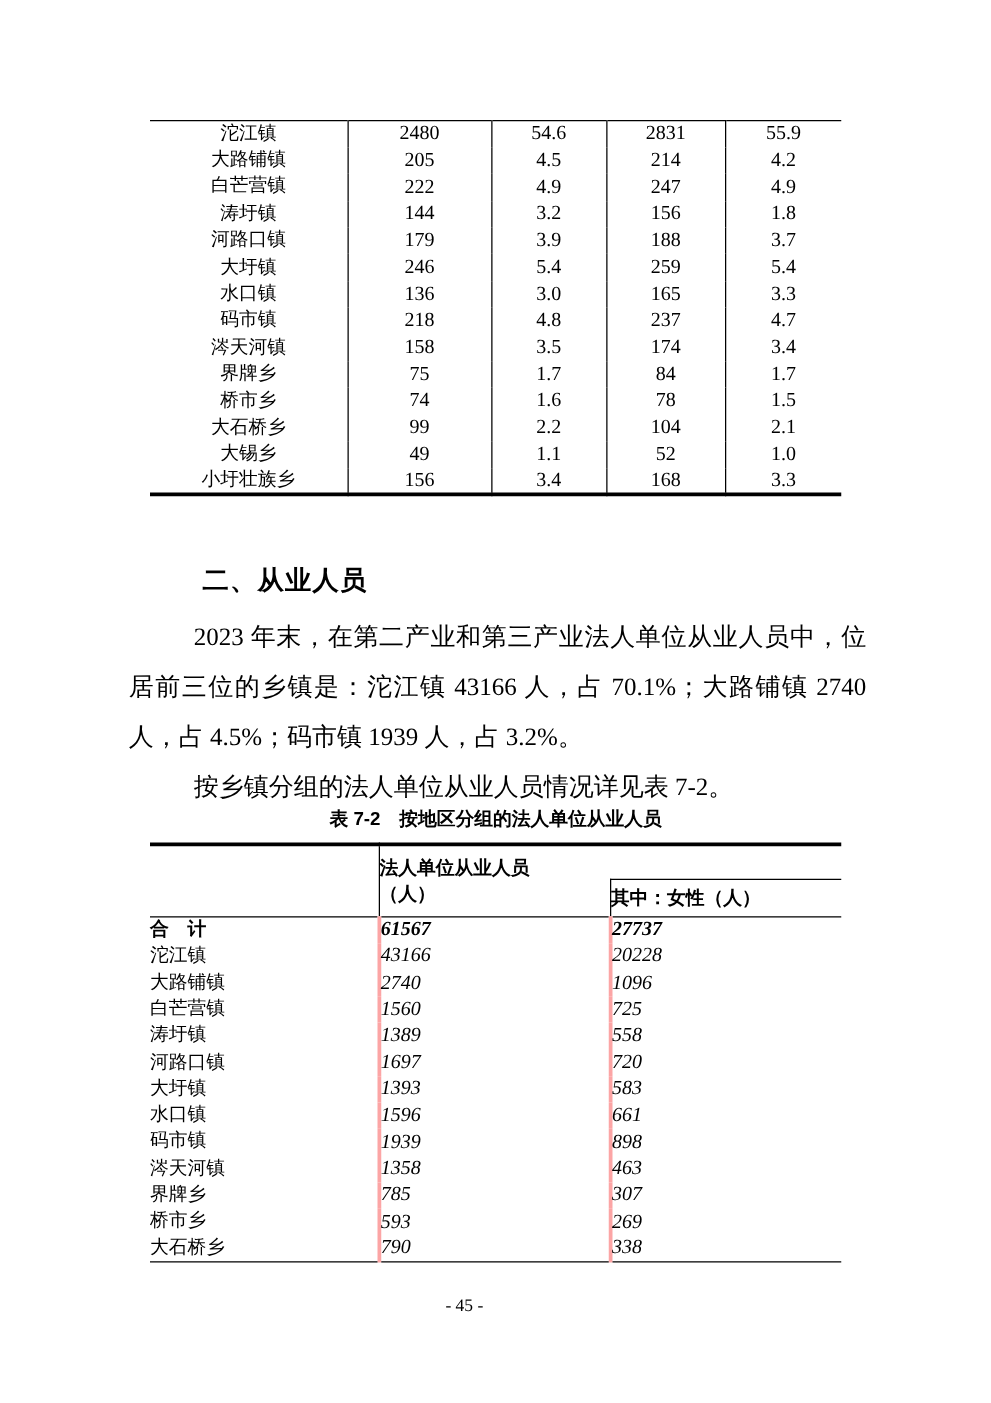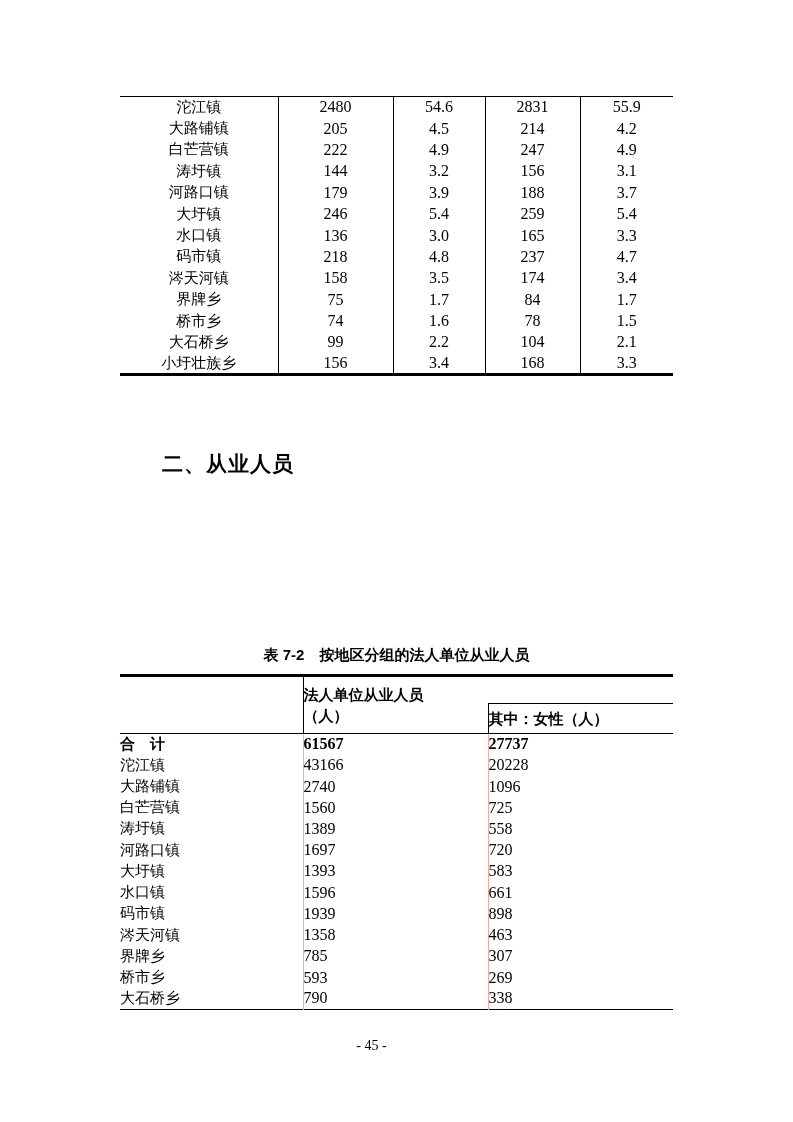--- a/index.html
+++ b/index.html
@@ -52,21 +52,21 @@
   }
   .t72 tr.h1{height:28px;}
   .t72 tr.h2{height:30px;}
   .t72 td.h-emp{border-left:1px solid #000;line-height:21px;}
   .t72 td.h-fem{border-left:1px solid #000;border-top:1px solid #000;}
   .t72 thead td{border-bottom:1px solid #000;}
   .t72 td.h-gap{border-bottom:none;}
   .t72 tbody tr{height:21.23px;}
   .t72 tbody td{font-size:15px;}
   .t72 tbody td.num{font-size:16px;}
-  .t72 tbody td + td{border-left:1px solid #fca5a5;}
+  .t72 tbody td + td{border-left:3px solid #fca5a5;font-style:italic;}
   .t72 tbody tr.total td{font-weight:bold;}
 
   
   .page-footer{
     position:absolute;left:0;top:1038px;width:743px;
     text-align:center;font-size:14px;
   }
 </style>
 </head>
 <body>
@@ -99,21 +99,21 @@
         <td class="num">222</td>
         <td class="num">4.9</td>
         <td class="num">247</td>
         <td class="num">4.9</td>
       </tr>
       <tr>
         <td class="name">涛圩镇</td>
         <td class="num">144</td>
         <td class="num">3.2</td>
         <td class="num">156</td>
-        <td class="num">3.1</td>
+        <td class="num">1.8</td>
       </tr>
       <tr>
         <td class="name">河路口镇</td>
         <td class="num">179</td>
         <td class="num">3.9</td>
         <td class="num">188</td>
         <td class="num">3.7</td>
       </tr>
       <tr>
         <td class="name">大圩镇</td>
@@ -158,32 +158,41 @@
         <td class="num">1.5</td>
       </tr>
       <tr>
         <td class="name">大石桥乡</td>
         <td class="num">99</td>
         <td class="num">2.2</td>
         <td class="num">104</td>
         <td class="num">2.1</td>
       </tr>
       <tr>
+        <td class="name">大锡乡</td>
+        <td class="num">49</td>
+        <td class="num">1.1</td>
+        <td class="num">52</td>
+        <td class="num">1.0</td>
+      </tr>
+      <tr>
         <td class="name">小圩壮族乡</td>
         <td class="num">156</td>
         <td class="num">3.4</td>
         <td class="num">168</td>
         <td class="num">3.3</td>
       </tr>
     </tbody>
 </table>
 
 <div class="section-heading">二、从业人员</div>
 
 <div class="body-text">
+  <p>2023 年末，在第二产业和第三产业法人单位从业人员中，位居前三位的乡镇是：沱江镇 43166 人，占 70.1%；大路铺镇 2740 人，占 4.5%；码市镇 1939 人，占 3.2%。</p>
+  <p>按乡镇分组的法人单位从业人员情况详见表 7-2。</p>
 </div>
 
 <div class="t72-caption">表 7-2　按地区分组的法人单位从业人员</div>
 
 <table class="t72">
   <colgroup>
     <col style="width:183px">
       <col style="width:185px">
       <col style="width:185px">
   </colgroup>

